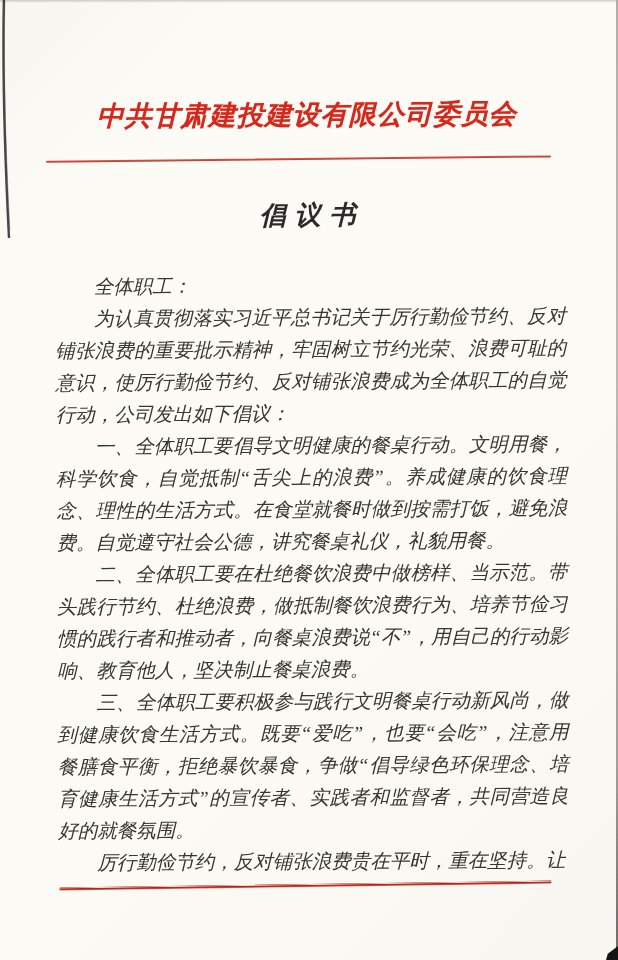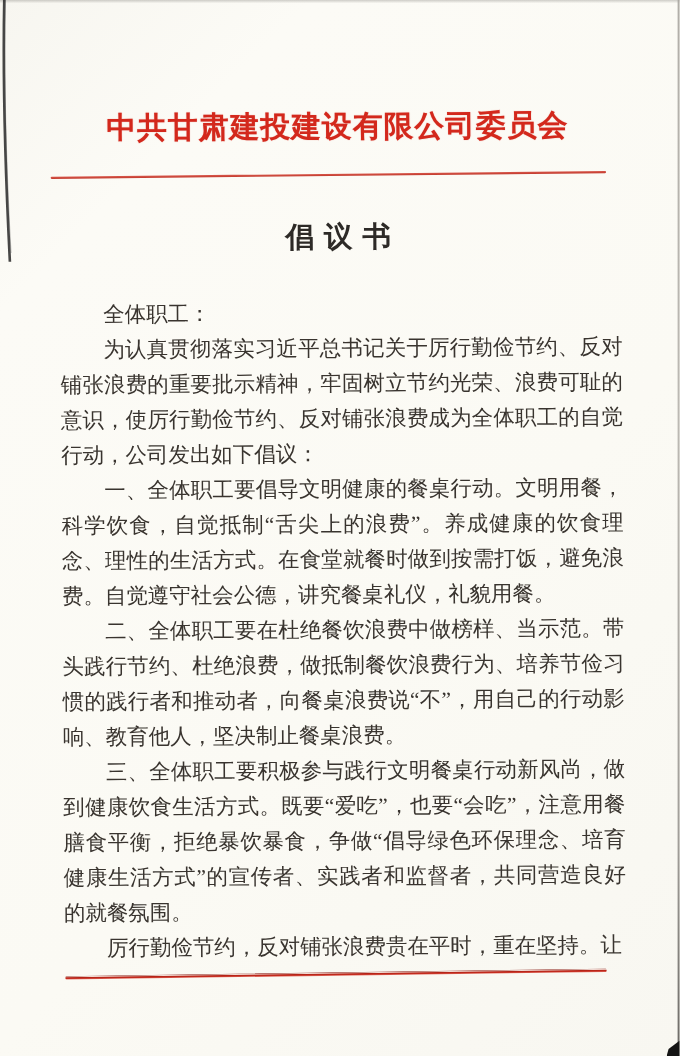--- a/index.html
+++ b/index.html
@@ -7,20 +7,21 @@
     width: 618px; height: 960px;
     font-family: "Liberation Serif", "DejaVu Serif", serif;
     overflow: hidden;
     background: #e9e7e1;
   }
   .page {
     position: relative;
     width: 618px; height: 960px;
     background: linear-gradient(135deg, #f7f6f0 0%, #fcfbf6 18%, #fbfaf4 60%, #f8f7f1 100%);
     overflow: hidden;
+    font-style: italic;
   }
   .skew-wrap {
     position: absolute;
     left: 0; top: 0; width: 618px; height: 960px;
     transform: rotate(-0.35deg);
     transform-origin: 50% 50%;
   }
   .org-name {
     position: absolute;
     top: 97px; left: 0; width: 100%;

